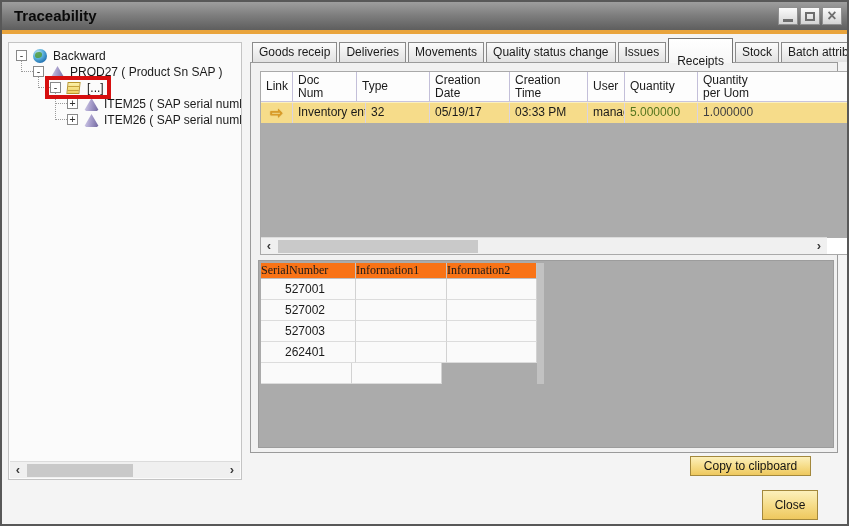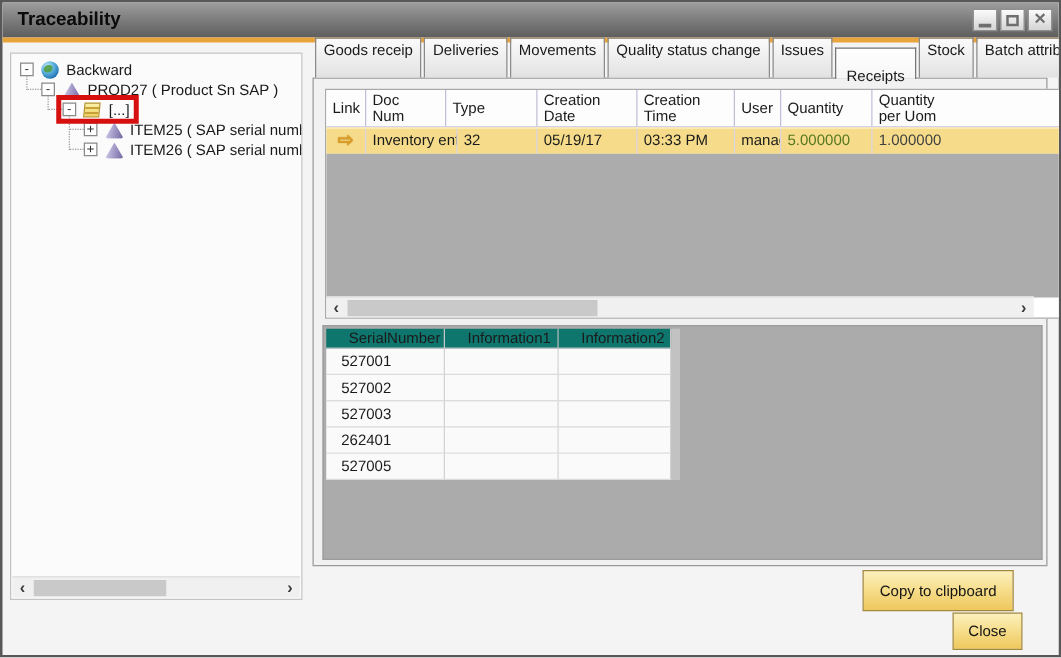--- a/index.html
+++ b/index.html
@@ -55,21 +55,21 @@
   .sarr.left::before { content:"\2039"; } .sarr.right::before { content:"\203A"; }
   .sthumb { position:absolute; top:2px; height:13px; background:#C9C9C9; }
   .tree-hscroll { left:1px; bottom:1px; width:230px; }
   .tree-hscroll .sthumb { left:17px; width:106px; }
   .grid-hscroll { left:0; bottom:0; width:566px; }
   .grid-hscroll .sthumb { left:17px; width:200px; }
 
   
   .tabstrip { position:absolute; left:250px; top:38px; height:23px; display:flex;
               align-items:flex-end; z-index:3; }
-  .tab { height:32px; margin-right:2px; margin-bottom:1px; padding:0 6px;
+  .tab { height:20px; margin-right:2px; margin-bottom:1px; padding:0 6px;
          line-height:18px; white-space:nowrap;
          background:linear-gradient(180deg,#FBFBFB,#E2E2E2);
          border:1px solid #8A8A8A; border-bottom:none; }
   .tab.active { height:22px; margin-bottom:0; padding:12px 8px; line-height:21px;
                 background:linear-gradient(180deg,#FFFFFF,#F6F6F6); border-color:#767676; }
 
   .tabpanel { position:absolute; left:248px; top:60px; width:588px; height:391px;
               background:#F1F1F1; border:1px solid #9A9A9A; z-index:1; }
 
   
@@ -91,33 +91,33 @@
   .linkcell { display:flex; align-items:center; justify-content:center; padding-left:0 !important; }
   .linkarrow::before { content:"\21E8"; font-size:15px; font-weight:bold; color:#DB9C28;
                        text-shadow:0 0 1px #B97F15; }
   .g1fill { height:115px; background:#ACACAC; }
 
   
   .grayarea { position:absolute; left:7px; top:197px; width:576px; height:188px;
               background:#ABABAB; border:1px solid #9C9C9C; }
   .grid2 { position:absolute; left:2px; top:2px; width:276px; }
   .g2head { display:flex; height:16px; }
-  .g2head .hc { background:#0f766e; border-right:1px solid #C6C6C6; border-bottom:1px solid #BFBFBF;
-                padding-left:18px; line-height:15px; white-space:nowrap; overflow:hidden; }
+  .g2head .hc { background:#f97316; border-right:1px solid #C6C6C6; border-bottom:1px solid #BFBFBF;
+                padding-left:0; line-height:15px; white-space:nowrap; overflow:hidden;font-family:Liberation Serif, serif; }
   .g2row { display:flex; height:21px; }
   .g2row .rc { background:#FAFAFA; border-right:1px solid #D2D2D2; border-bottom:1px solid #DCDCDC;
-               padding-left:12px; line-height:20px; white-space:nowrap; overflow:hidden; }
+               padding-left:24px; line-height:20px; white-space:nowrap; overflow:hidden; }
   .s0{width:95px;} .s1{width:91px;} .s2{width:90px;}
   .g2strip { position:absolute; left:278px; top:2px; width:7px; height:121px; background:#C2C2C2; }
 
   
   .goldbtn { position:absolute; font-family:"Liberation Sans",sans-serif; font-size:12px;
              color:#141414; text-align:center; border:1px solid #A3883C; cursor:default;
              background:linear-gradient(180deg,#FCF0BC 0%,#F6DD8A 50%,#EEC85E 100%); }
-  .copybtn { left:688px; top:454px; width:121px; height:33px; }
+  .copybtn { left:688px; top:454px; width:121px; height:20px; }
   .closebtn { left:760px; top:488px; width:56px; height:30px; }
 </style>
 </head>
 <body>
 
 <div class="window">
 
   <div class="titlebar">
     <span class="title">Traceability</span>
     <div class="winbtns">
@@ -259,21 +259,20 @@
           <div class="rc s0">527003</div>
           <div class="rc s1"></div>
           <div class="rc s2"></div>
         </div>
         <div class="g2row">
           <div class="rc s0">262401</div>
           <div class="rc s1"></div>
           <div class="rc s2"></div>
         </div>
         <div class="g2row">
-          <div class="rc s0">527005</div>
           <div class="rc s1"></div>
           <div class="rc s2"></div>
         </div>
       </div>
       <div class="g2strip"></div>
     </div>
 
   </div>
 
   <button class="goldbtn copybtn">Copy to clipboard</button>

